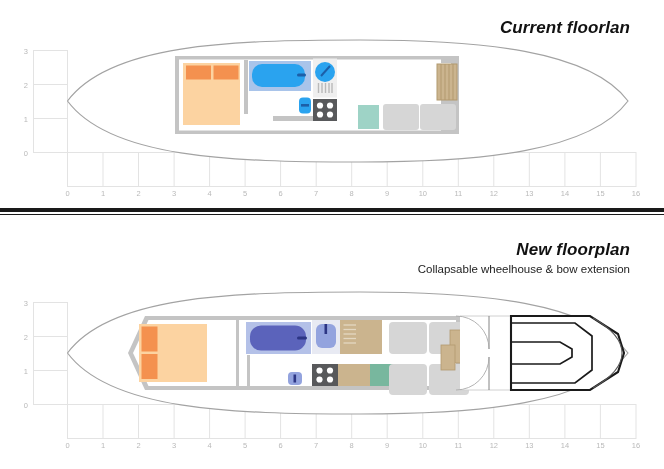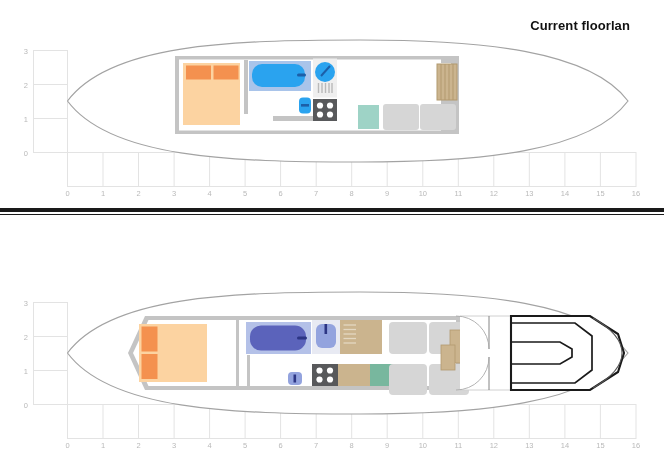--- a/index.html
+++ b/index.html
@@ -6,21 +6,21 @@
   body{
     width:664px;height:469px;background:#ffffff;
     font-family:"Liberation Sans", sans-serif;
     position:relative;overflow:hidden;
   }
   .panel{position:absolute;left:0;width:664px;}
   #panel-current{top:0;height:207px;}
   #panel-new{top:212px;height:257px;}
 
   .title-block{position:absolute;right:34px;text-align:right;}
-  .title{font-size:13px;font-weight:bold;color:#111;letter-spacing:0.1px;}
+  .title{font-size:17px;font-weight:bold;color:#111;letter-spacing:0.1px;font-style:italic;}
   .subtitle{font-size:11.5px;font-weight:normal;color:#222;margin-top:3px;}
 
   .divider{position:absolute;left:0;top:208px;width:664px;height:4px;background:#1a1a1a;}
   .divider-thin{position:absolute;left:0;top:214px;width:664px;height:1px;background:#1a1a1a;}
 
   .plot{position:absolute;left:0;top:0;width:664px;height:100%;}
   svg{display:block;}
   .axis-lbl{font-family:"Liberation Sans",sans-serif;font-size:7.5px;fill:#b9b9b9;}
 </style>
 </head>
@@ -165,20 +165,24 @@
     <rect x="420" y="104" width="36" height="26" rx="3" fill="#d6d6d6"></rect>
   </svg>
   </div>
 </div>
 
 <div class="divider"></div>
 <div class="divider-thin"></div>
 
 <div class="panel" id="panel-new">
 
+  <div class="title-block" style="top:28px;">
+    <div class="title">New floorplan</div>
+    <div class="subtitle">Collapsable wheelhouse &amp; bow extension</div>
+  </div>
 
   <div class="plot">
   <svg width="664" height="257" viewBox="0 0 664 257">
 
     <g stroke="#e3e3e3" stroke-width="1" fill="none">
       <rect x="33.5" y="90.5" width="34" height="102"></rect>
       <line x1="33.5" y1="124.5" x2="67.5" y2="124.5"></line>
       <line x1="33.5" y1="158.5" x2="67.5" y2="158.5"></line>
     </g>
     <line x1="33.5" y1="192.5" x2="636" y2="192.5" stroke="#e3e3e3" stroke-width="1"></line>

